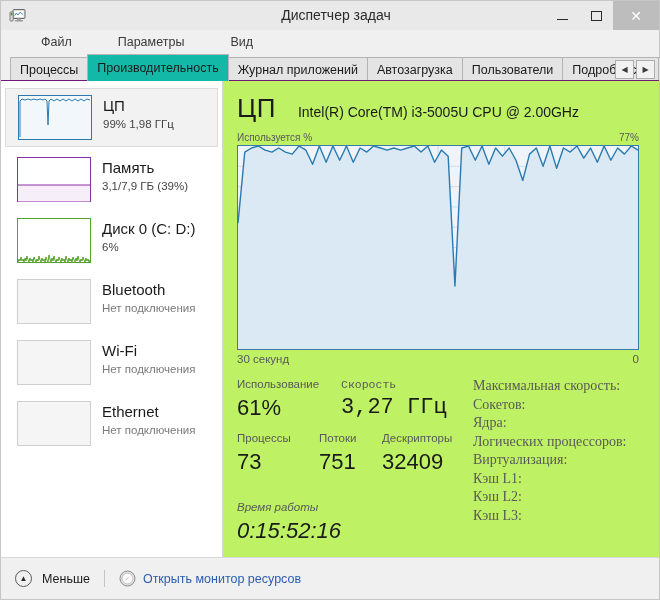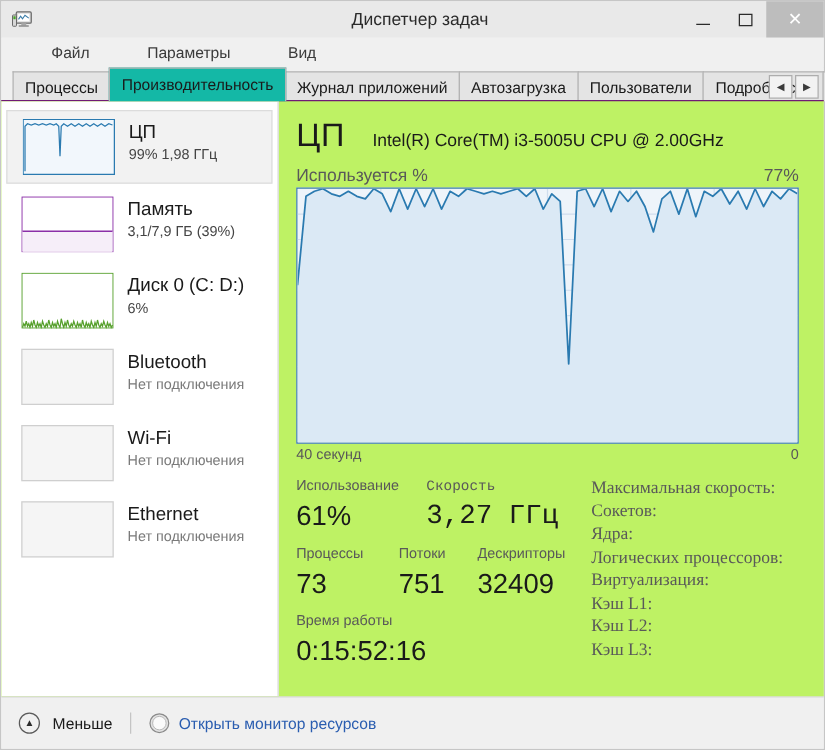--- a/index.html
+++ b/index.html
@@ -106,21 +106,21 @@
   .main{
     flex:1 1 auto;padding:12px 20px 0 14px;box-sizing:border-box;
     position:relative;
   }
   .main-head{display:flex;align-items:baseline;gap:22px;}
   .main-title{font-size:26px;color:#1a1a1a;line-height:30px;letter-spacing:.5px;}
   .main-model{font-size:14px;color:#1a1a1a;line-height:30px;white-space:nowrap;}
 
   .graph-caption{
     display:flex;justify-content:space-between;
-    font-size:14px;color:#595959;margin-top:5px;margin-bottom:2px;
+    font-size:10px;color:#595959;margin-top:5px;margin-bottom:2px;
   }
   .graph-box{
     height:205px;border:1px solid #3a7ca8;box-sizing:border-box;
     background:#eef4fa;position:relative;overflow:hidden;
   }
   .graph-box svg{display:block;width:100%;height:100%;}
   .graph-foot{
     display:flex;justify-content:space-between;
     font-size:11.5px;color:#595959;margin-top:3px;
   }
@@ -131,21 +131,21 @@
   .stat-row{display:flex;}
   .stat-cell{}
   .stat-label{font-size:11.5px;color:#595959;line-height:17px;white-space:nowrap;}
   .stat-value{font-size:22px;color:#1a1a1a;line-height:30px;white-space:nowrap;}
   .r1 .c1{width:104px;}
   .r1 .c2{width:auto;font-family:Liberation Mono, monospace;}
   .r2{margin-top:7px;}
   .r2 .c1{width:82px;}
   .r2 .c2{width:63px;}
   .r2 .c3{width:auto;}
-  .r3{margin-top:7px;}
+  .r3{margin-top:22px;font-style:italic;}
   .specs{
     flex:1 1 auto;padding-left:8px;padding-top:1px;
   }
   .spec-line{font-size:14px;color:#595959;line-height:18.5px;white-space:nowrap;font-family:Liberation Serif, serif;}
 
   
   .statusbar{
     height:42px;flex:0 0 42px;background:#f0f0f0;
     border-top:1px solid #d6d6d6;
     display:flex;align-items:center;padding-left:14px;gap:10px;
@@ -309,21 +309,21 @@
             <line y1="0" y2="205" x1="133.33333333333334" x2="133.33333333333334" stroke="#cfdded" stroke-width="1"></line>
             <line y1="0" y2="205" x1="200" x2="200" stroke="#cfdded" stroke-width="1"></line>
             <line y1="0" y2="205" x1="266.6666666666667" x2="266.6666666666667" stroke="#cfdded" stroke-width="1"></line>
             <line y1="0" y2="205" x1="333.3333333333333" x2="333.3333333333333" stroke="#cfdded" stroke-width="1"></line>
             <polygon points="0,205 0.00,77.90 6.78,6.15 13.56,2.05 20.34,0.00 27.12,4.10 33.90,6.15 40.68,2.05 47.46,6.15 54.24,8.20 61.02,0.00 67.80,4.10 74.58,18.45 81.36,0.00 88.14,16.40 94.92,0.00 101.69,14.35 108.47,0.00 115.25,16.40 122.03,2.05 128.81,6.15 135.59,0.00 142.37,2.05 149.15,4.10 155.93,2.05 162.71,4.10 169.49,2.05 176.27,0.00 183.05,6.15 189.83,0.00 196.61,16.40 203.39,4.10 210.17,10.25 216.95,141.45 223.73,2.05 230.51,0.00 237.29,14.35 244.07,0.00 250.85,18.45 257.63,2.05 264.41,10.25 271.19,2.05 277.97,14.35 284.75,34.85 291.53,8.20 298.31,2.05 305.08,20.50 311.86,0.00 318.64,22.55 325.42,2.05 332.20,6.15 338.98,0.00 345.76,12.30 352.54,2.05 359.32,16.40 366.10,0.00 372.88,14.35 379.66,2.05 386.44,8.20 393.22,0.00 400.00,4.10 400,205" fill="#dbe9f5"></polygon>
             <polyline points="0.00,77.90 6.78,6.15 13.56,2.05 20.34,0.00 27.12,4.10 33.90,6.15 40.68,2.05 47.46,6.15 54.24,8.20 61.02,0.00 67.80,4.10 74.58,18.45 81.36,0.00 88.14,16.40 94.92,0.00 101.69,14.35 108.47,0.00 115.25,16.40 122.03,2.05 128.81,6.15 135.59,0.00 142.37,2.05 149.15,4.10 155.93,2.05 162.71,4.10 169.49,2.05 176.27,0.00 183.05,6.15 189.83,0.00 196.61,16.40 203.39,4.10 210.17,10.25 216.95,141.45 223.73,2.05 230.51,0.00 237.29,14.35 244.07,0.00 250.85,18.45 257.63,2.05 264.41,10.25 271.19,2.05 277.97,14.35 284.75,34.85 291.53,8.20 298.31,2.05 305.08,20.50 311.86,0.00 318.64,22.55 325.42,2.05 332.20,6.15 338.98,0.00 345.76,12.30 352.54,2.05 359.32,16.40 366.10,0.00 372.88,14.35 379.66,2.05 386.44,8.20 393.22,0.00 400.00,4.10" fill="none" stroke="#2a7ab0" stroke-width="1.4" stroke-linejoin="round"></polyline>
           </svg>
       </div>
 
       <div class="graph-foot">
-        <span>40 секунд</span>
+        <span>30 секунд</span>
         <span>0</span>
       </div>
 
       <div class="stats-wrap">
 
         <div class="stats-left">
 
           <div class="stat-row r1">
             <div class="stat-cell c1">
               <div class="stat-label">Использование</div>

